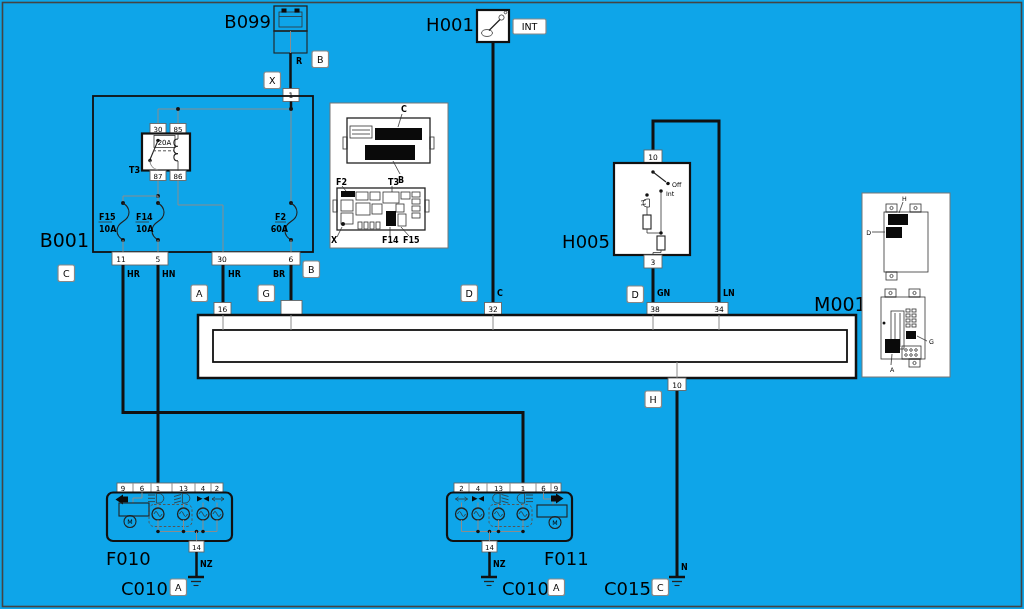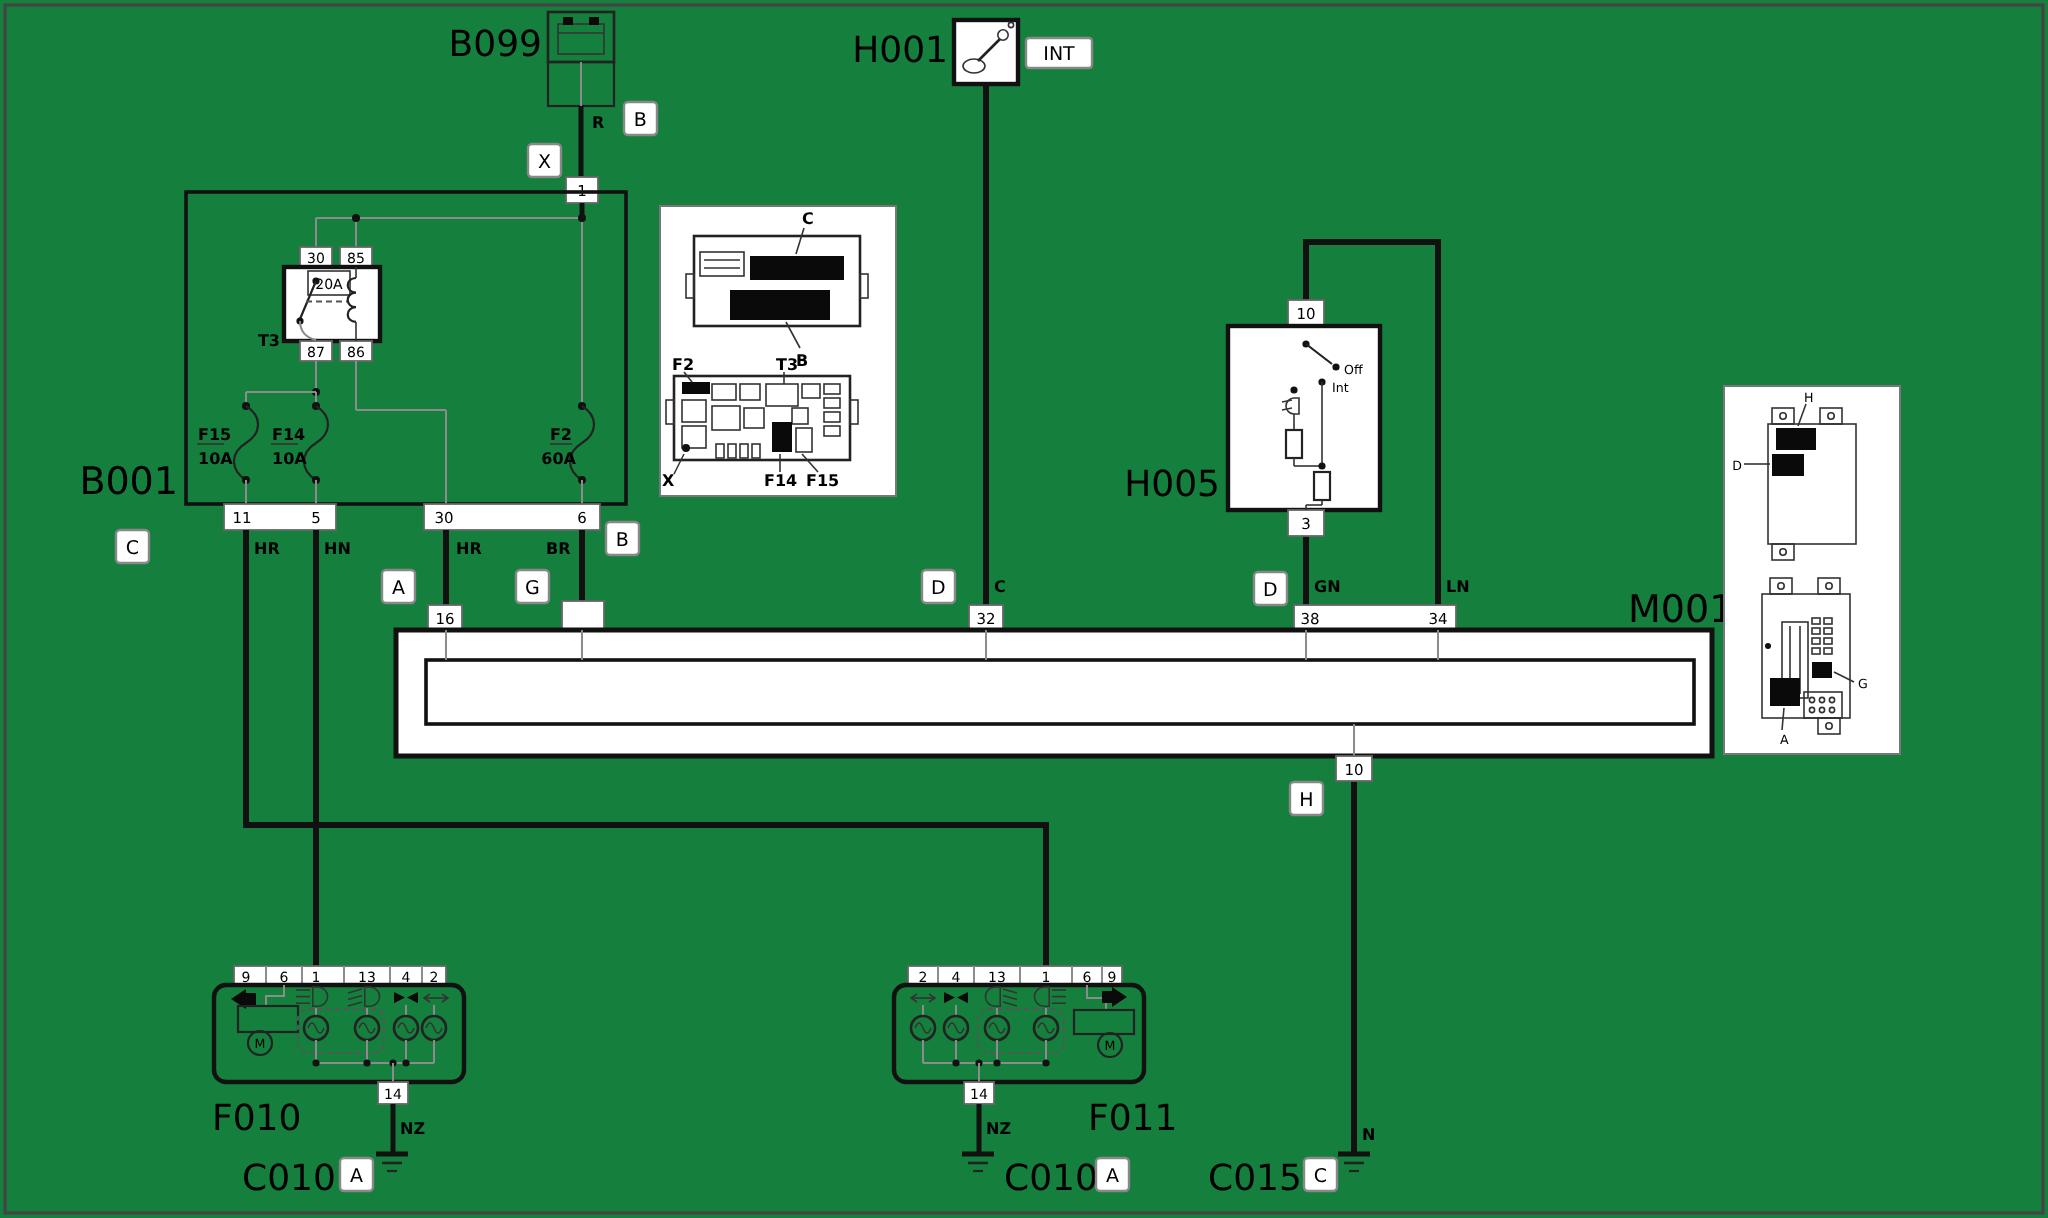--- a/index.html
+++ b/index.html
@@ -1,16 +1,16 @@
 <!DOCTYPE html>
 <html><head>
 <meta charset="utf-8">
 <style>
   html,body{margin:0;padding:0;background:#e8e8e8;}
-  #stage{position:relative;width:1024px;height:609px;background:#15803d;overflow:hidden;}
+  #stage{position:relative;width:1024px;height:609px;background:#0ea5e9;overflow:hidden;}
   svg{display:block;}
   svg text{font-family:"DejaVu Sans","Liberation Sans",sans-serif;fill:#000;}
   .comp-label{font-size:18px;}
   .big-label{font-size:19px;}
   .pin-text{font-size:7.5px;}
   .tiny-pin{font-size:7px;}
   .wire-label{font-size:8px;font-weight:bold;}
   .letter-text{font-size:9.5px;}
   .micro{font-size:6.3px;}
   .frame{fill:none;stroke:#444;stroke-width:1.6;}

